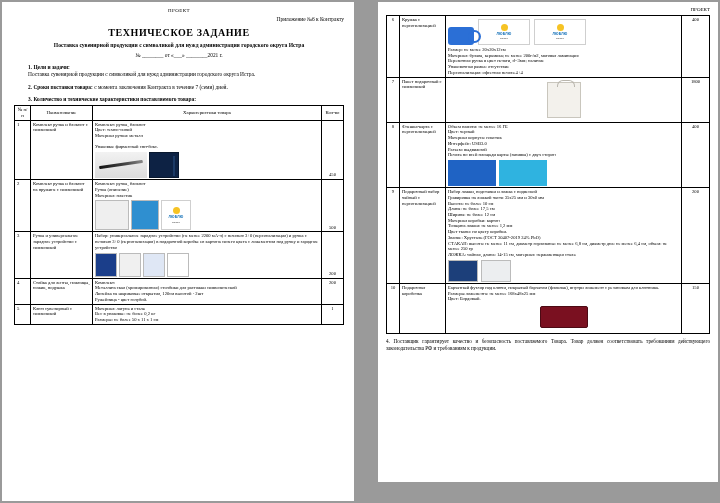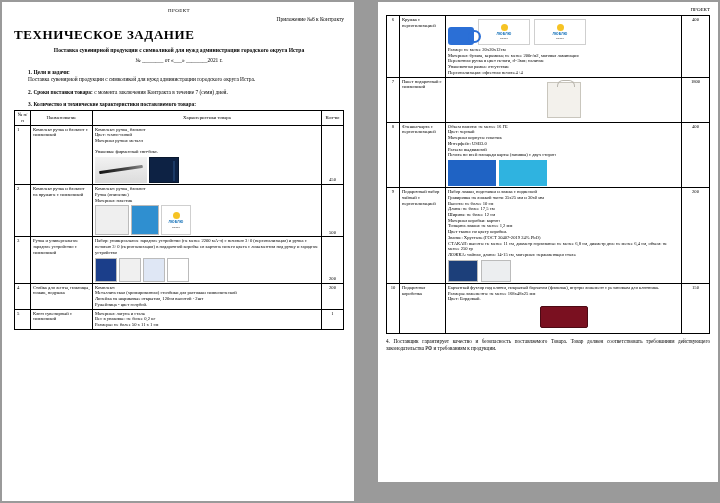--- a/index.html
+++ b/index.html
@@ -16,21 +16,21 @@
     position:absolute;
     background:#fff;
     overflow:hidden;
   }
   .page-left { left:2px; top:2px; width:352px; height:499px; padding:6px 10px 4px 12px; }
   .page-right { left:378px; top:2px; width:340px; height:480px; padding:5px 8px 4px 8px; }
 
   .proekt { text-align:center; font-size:5px; letter-spacing:.4px; }
   .proekt-r { text-align:right; font-size:5px; }
   .appendix { text-align:right; font-size:5.4px; margin-top:3px; }
-  .title { font-weight:bold; font-size:13px; letter-spacing:.6px; margin-top:5px; }
+  .title { text-align:center; font-weight:bold; font-size:10px; letter-spacing:.6px; margin-top:5px; }
   .subtitle { text-align:center; font-weight:bold; font-size:5.6px; margin-top:4px; line-height:1.35; }
   .contract-line { text-align:center; font-size:5.4px; margin-top:2px; }
   .sect { font-weight:bold; font-size:5.4px; margin-top:6px; text-indent:14px; }
   .para { font-size:5.4px; margin-top:1px; text-align:justify; line-height:1.3; text-indent:14px; }
   .sect-inline { font-weight:bold; }
 
   table.grid { border-collapse:collapse; width:100%; margin-top:3px; table-layout:fixed; }
   table.grid td, table.grid th {
     border:0.6px solid #000;
     vertical-align:top;

